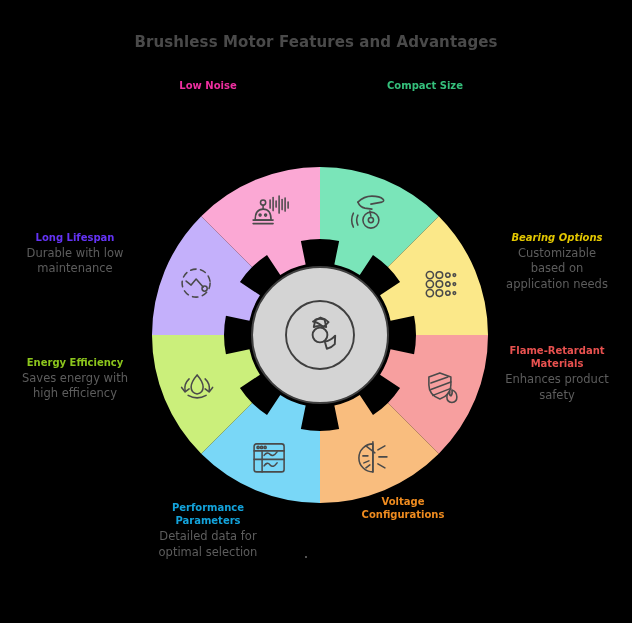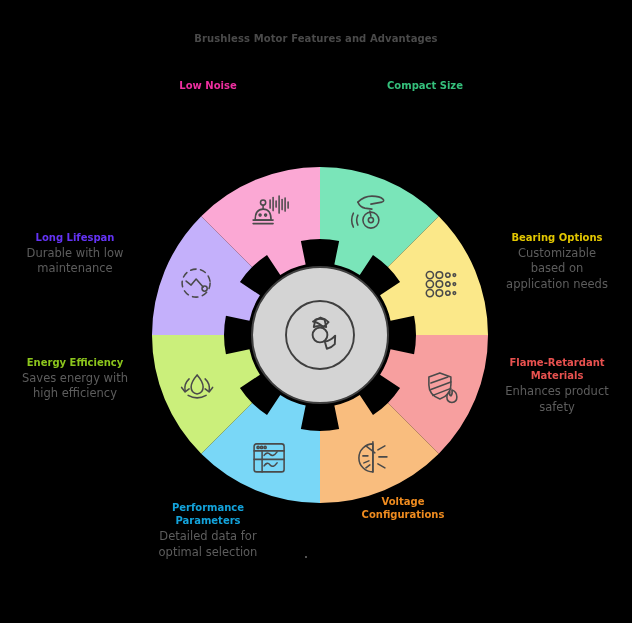--- a/index.html
+++ b/index.html
@@ -12,21 +12,21 @@
     position: relative;
     overflow: hidden;
     font-family: "DejaVu Sans", sans-serif;
     color: #555555;
   }
 
   .chart-title {
     position: absolute;
     top: 33px; left: 0; width: 632px;
     text-align: center;
-    font-size: 10px;
+    font-size: 15px;
     font-weight: bold;
     color: #4a4a4a;
     letter-spacing: 0.1px;
   }
 
   .wheel {
     position: absolute;
     left: 150px; top: 165px;
     width: 340px; height: 340px;
   }
@@ -46,21 +46,21 @@
   .label-desc {
     font-size: 11.5px;
     color: #5d5d5d;
     white-space: pre-line;
   }
 
   
   .pos-low-noise        { left: 133px; top: 79px;  width: 150px; }
   .pos-compact-size     { left: 350px; top: 79px;  width: 150px; }
   .pos-bearing-options  { left: 482px; top: 231px; width: 150px; }
-  .pos-flame-retardant  { left: 482px; top: 356px; width: 150px; }
+  .pos-flame-retardant  { left: 482px; top: 344px; width: 150px; }
   .pos-voltage-config   { left: 328px; top: 495px; width: 150px; }
   .pos-performance      { left: 133px; top: 501px; width: 150px; }
   .pos-energy-eff       { left: 0px;   top: 356px; width: 150px; }
   .pos-long-lifespan    { left: 0px;   top: 231px; width: 150px; }
 
   .micro-dot {
     position: absolute;
     left: 305px; top: 556px;
     width: 2px; height: 2px;
     background: #6f6f6f;
@@ -187,21 +187,21 @@
 
 <div class="label-block pos-low-noise">
   <div class="label-title" style="color: rgb(238, 47, 160);">Low Noise</div>
 </div>
 
 <div class="label-block pos-compact-size">
   <div class="label-title" style="color: rgb(53, 192, 124);">Compact Size</div>
 </div>
 
 <div class="label-block pos-bearing-options">
-  <div class="label-title" style="color: rgb(227, 199, 0);">Bearing Options</div>
+  <div class="label-title" style="color: rgb(227, 199, 0); font-style: italic;">Bearing Options</div>
   <div class="label-desc">Customizable
 based on
 application needs</div>
 </div>
 
 <div class="label-block pos-flame-retardant">
   <div class="label-title" style="color: rgb(232, 81, 79);">Flame-Retardant
 Materials</div>
   <div class="label-desc">Enhances product
 safety</div>

